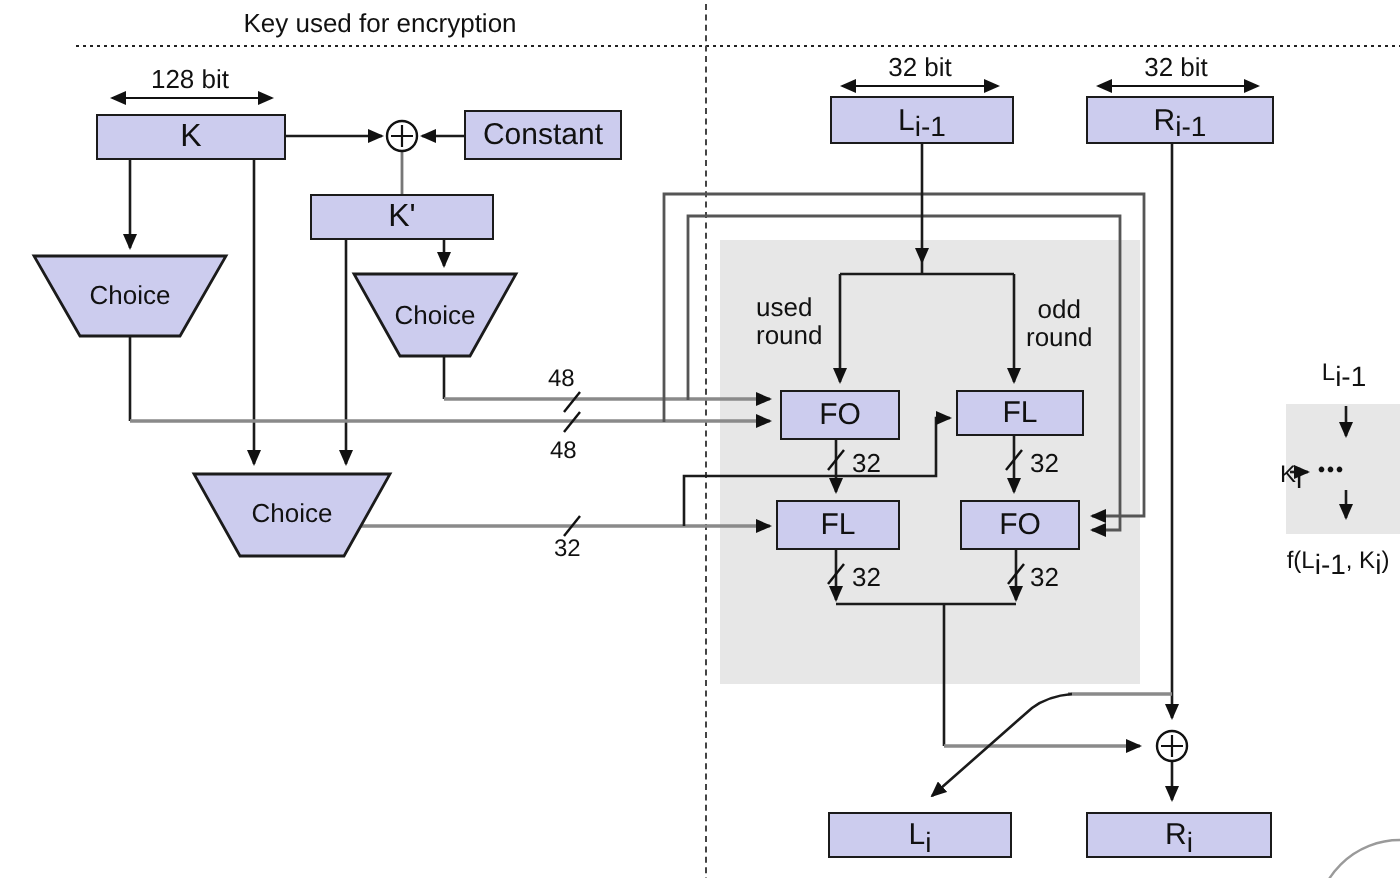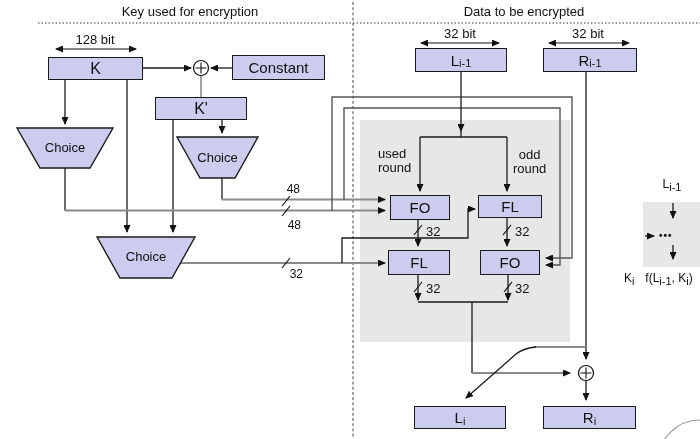--- a/index.html
+++ b/index.html
@@ -6,24 +6,24 @@
   #stage{position:relative;width:700px;height:439px;background:#fff;overflow:hidden;
          font-family:"Liberation Sans","DejaVu Sans",sans-serif;color:#111;}
   .panel{position:absolute;background:#e7e7e7;z-index:0;}
   #wires{position:absolute;left:0;top:0;z-index:1;}
   .box{position:absolute;background:#ccccee;border:1.5px solid #1b1b1b;z-index:2;
        display:flex;align-items:center;justify-content:center;font-size:15px;box-sizing:border-box;}
   .lbl{position:absolute;z-index:2;white-space:nowrap;}
   .ctr{text-align:center;}
   .title{font-size:13px;}
   .meas{font-size:13px;}
-  .buslbl{font-size:12px;width:26px;text-align:right;}
+  .buslbl{font-size:12px;width:26px;text-align:left;}
   .round{font-size:13px;line-height:14px;}
   .choice{font-size:13px;width:80px;text-align:center;}
-  .sb{font-size:11px;position:relative;top:3px;}
+  .sb{font-size:14px;position:relative;top:3px;}
   .mini{font-size:12px;}
   .dots{font-size:10px;letter-spacing:1px;font-weight:bold;}
   .b{stroke:#1b1b1b;stroke-width:1.3;fill:none;}
   .g{stroke:#8a8a8a;stroke-width:1.8;fill:none;}
   .w{stroke:#555;stroke-width:1.4;fill:none;}
   .m{stroke:#111;stroke-width:1.1;fill:none;}
   .s{stroke:#111;stroke-width:1.2;fill:none;}
   .trap{fill:#ccccee;stroke:#1b1b1b;stroke-width:1.4;}
   .arc{stroke:#9a9a9a;stroke-width:1.2;fill:none;}
   .xorc{fill:#fff;stroke:#111;stroke-width:1.2;}
@@ -116,30 +116,29 @@
     <g>
       <path class="b" d="M673,203V218" marker-end="url(#ah)"></path>
       <path class="b" d="M645,236H654" marker-end="url(#ah)"></path>
       <path class="b" d="M673,245V259" marker-end="url(#ah)"></path>
     </g>
 
     <circle class="arc" cx="700" cy="462" r="42"></circle>
   </svg>
 
   <div class="lbl title ctr" style="left:80px;top:4px;width:220px;">Key used for encryption</div>
-  <div class="lbl title ctr" style="left:414px;top:4px;width:220px;">Data to be encrypted</div>
 
   <div class="lbl meas ctr" style="left:55px;top:32px;width:80px;">128 bit</div>
   <div class="lbl meas ctr" style="left:420px;top:26px;width:80px;">32 bit</div>
   <div class="lbl meas ctr" style="left:548px;top:26px;width:80px;">32 bit</div>
 
   <div class="box" style="left:48px;top:57px;width:95px;height:23px;font-size:16px;">
       <span>K</span>
     </div>
-  <div class="box" style="left:232px;top:55px;width:93px;height:25px;">
+  <div class="box" style="left:232px;top:55px;width:79px;height:25px;">
       <span>Constant</span>
     </div>
   <div class="box" style="left:155px;top:97px;width:92px;height:23px;font-size:16px;">
       <span>K'</span>
     </div>
 
   <div class="lbl choice" style="left:25px;top:140px;">Choice</div>
   <div class="lbl choice" style="left:177px;top:150px;width:81px;">Choice</div>
   <div class="lbl choice" style="left:106px;top:249px;">Choice</div>
 
@@ -188,21 +187,21 @@
       <span class="sb">i</span>
   </div>
   <div class="box" style="left:543px;top:406px;width:93px;height:23px;">
     <span>R</span>
       <span class="sb">i</span>
   </div>
 
   <div class="lbl mini ctr" style="left:642px;top:177px;width:60px;">
     <span>L</span><span class="sb">i-1</span>
   </div>
-  <div class="lbl mini" style="left:624px;top:228px;margin-top:43px;">
+  <div class="lbl mini" style="left:640px;top:228px;">
     <span>K</span><span class="sb">i</span>
   </div>
   <div class="lbl dots" style="left:659px;top:230px;">•••</div>
   <div class="lbl mini ctr" style="left:624px;top:271px;width:90px;">
     <span>f(L</span><span class="sb">i-1</span><span>, K</span><span class="sb">i</span><span>)</span>
   </div>
 
 </div>
 
 </body></html>

